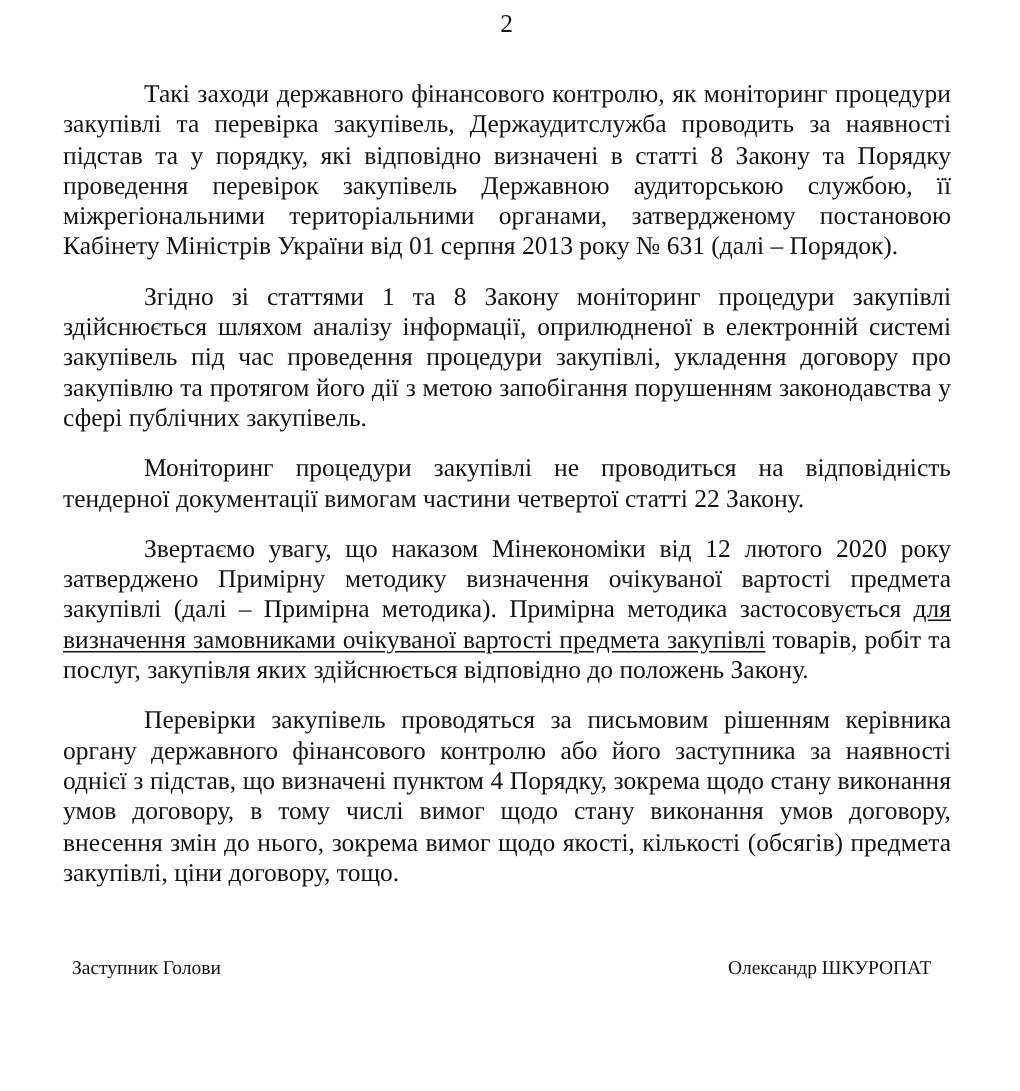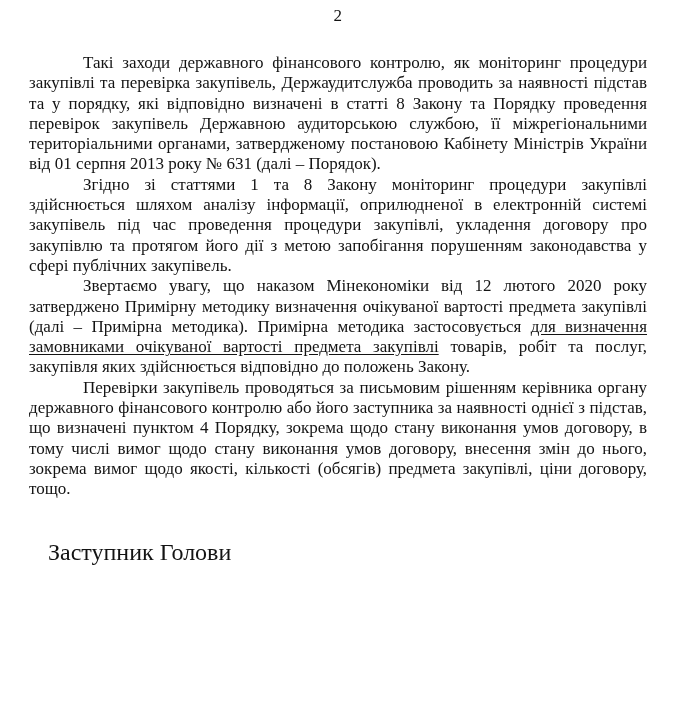--- a/index.html
+++ b/index.html
@@ -28,56 +28,58 @@
     letter-spacing: 0.5px;
   }
   .body-text {
     margin-top: 27px;
     font-size: 17px;
     line-height: 20.3px;
     text-align: justify;
     text-justify: inter-word;
   }
   .para {
-    margin: 0;
+    margin: 13px;
     text-indent: 54px;
   }
   .u {
     text-decoration: underline;
     text-underline-offset: 2px;
   }
   .signature-row {
     margin-top: 42px;
     padding-left: 19px;
     padding-right: 26px;
     display: flex;
     justify-content: space-between;
-    font-size: 24px;
+    font-size: 13px;
     line-height: 21px;
   }
 </style>
 </head>
 <body>
 
 <div class="page">
 
   <div class="page-number">2</div>
 
   <div class="body-text">
 
     <p class="para">Такі заходи державного фінансового контролю, як моніторинг процедури закупівлі та перевірка закупівель, Держаудитслужба проводить за наявності підстав та у порядку, які відповідно визначені в статті 8 Закону та Порядку проведення перевірок закупівель Державною аудиторською службою, її міжрегіональними територіальними органами, затвердженому постановою Кабінету Міністрів України від 01 серпня 2013 року № 631 (далі – Порядок).</p>
 
     <p class="para">Згідно зі статтями 1 та 8 Закону моніторинг процедури закупівлі здійснюється шляхом аналізу інформації, оприлюдненої в електронній системі закупівель під час проведення процедури закупівлі, укладення договору про закупівлю та протягом його дії з метою запобігання порушенням законодавства у сфері публічних закупівель.</p>
 
+    <p class="para">Моніторинг процедури закупівлі не проводиться на відповідність тендерної документації вимогам частини четвертої статті 22 Закону.</p>
 
     <p class="para"><span>Звертаємо увагу, що наказом Мінекономіки від 12 лютого 2020 року затверджено Примірну  методику визначення очікуваної вартості предмета закупівлі (далі – Примірна методика). Примірна методика застосовується </span><span class="u">для визначення замовниками очікуваної вартості предмета закупівлі</span><span> товарів, робіт та послуг, закупівля яких здійснюється відповідно до положень Закону.</span></p>
 
 
     <p class="para">Перевірки закупівель проводяться за письмовим рішенням керівника органу державного фінансового контролю або його заступника за наявності однієї з підстав, що визначені пунктом 4 Порядку, зокрема щодо стану виконання умов договору, в тому числі вимог щодо стану виконання умов договору, внесення змін до нього, зокрема вимог щодо якості, кількості (обсягів) предмета закупівлі, ціни договору, тощо.</p>
 
 
   </div>
 
   <div class="signature-row">
     <span>Заступник Голови</span>
+    <span>Олександр ШКУРОПАТ</span>
   </div>
 
 </div>
 
 </body></html>

